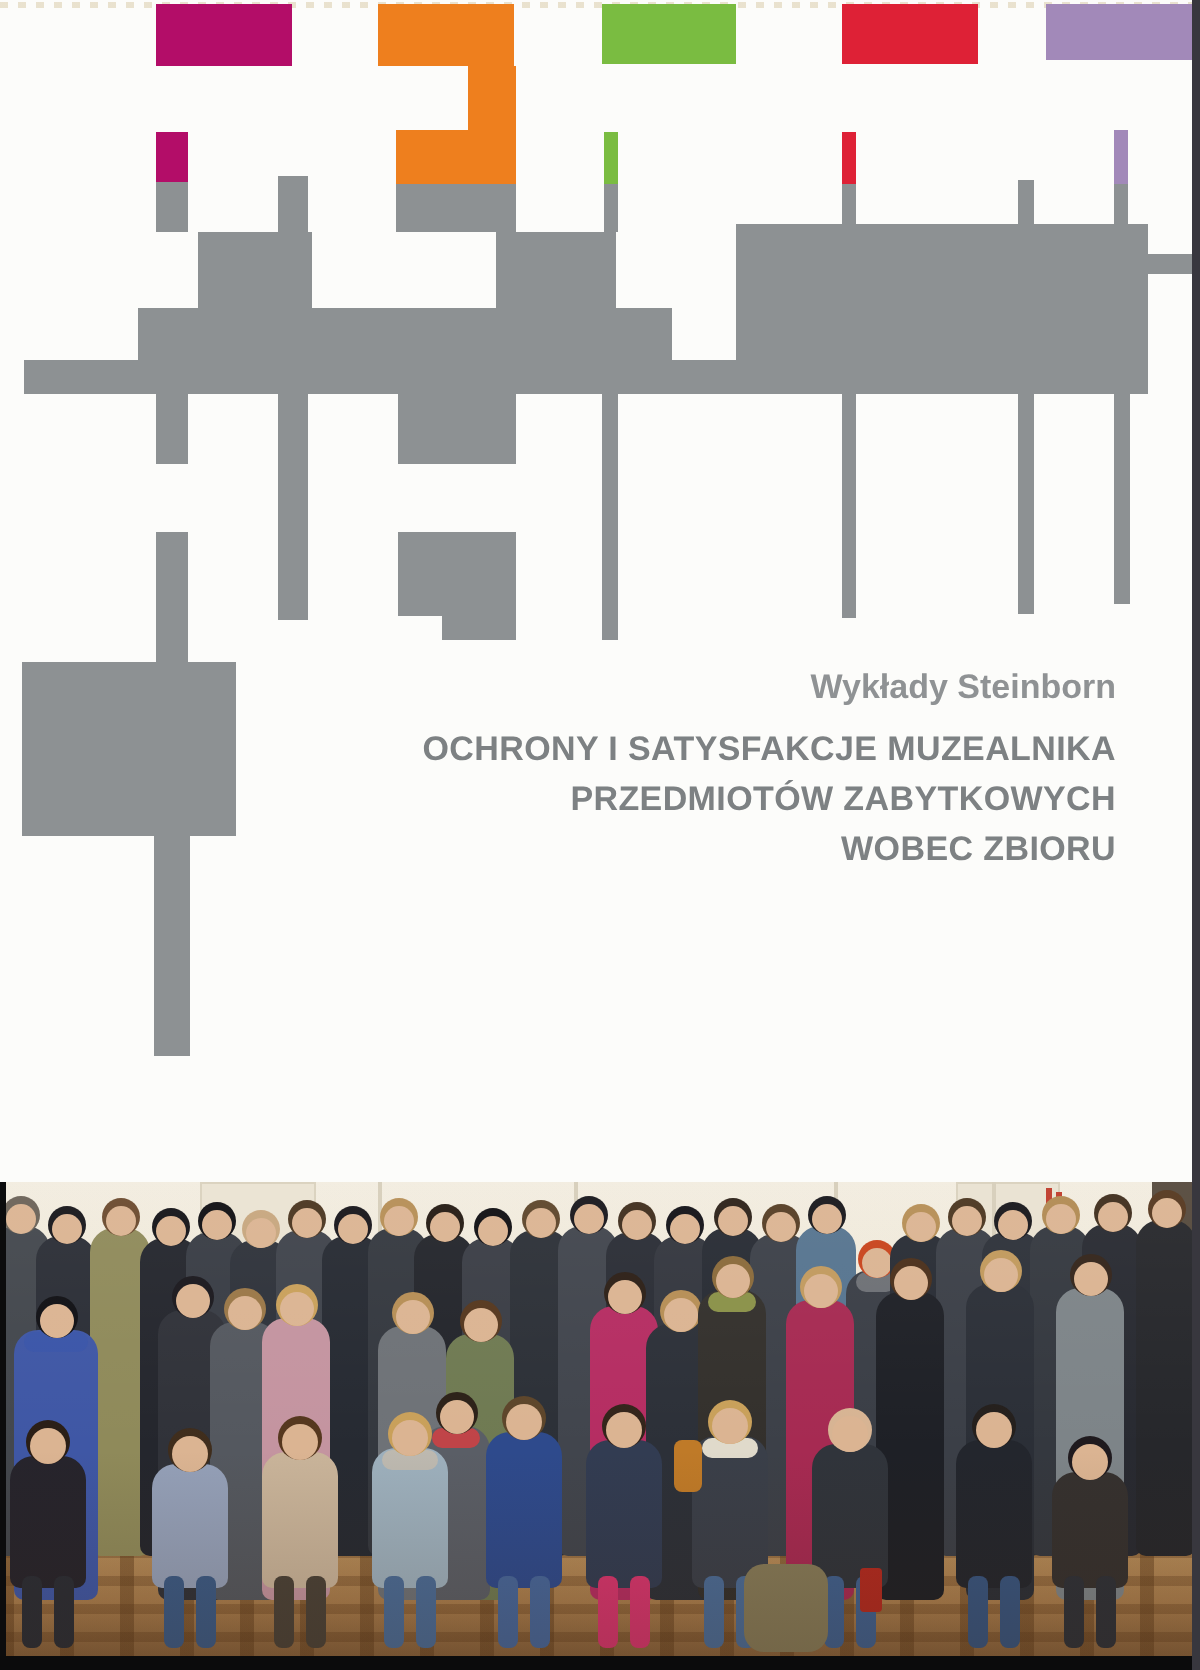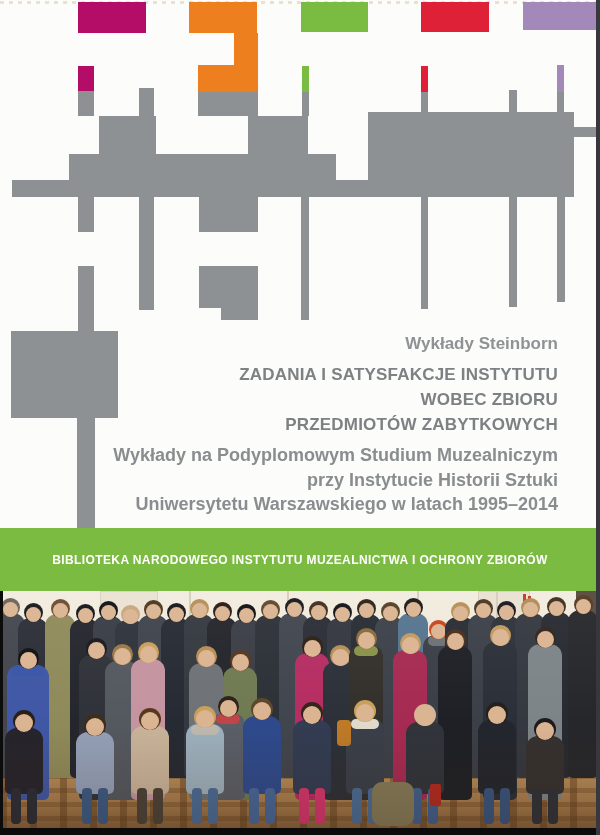--- a/index.html
+++ b/index.html
@@ -87,34 +87,26 @@
       <div class="abs" style="left: 221px; top: 308px; width: 37px; height: 12px; background: rgb(141, 145, 147);"></div>
       <div class="abs" style="left: 301px; top: 197px; width: 8px; height: 123px; background: rgb(141, 145, 147);"></div>
       <div class="abs" style="left: 421px; top: 197px; width: 7px; height: 112px; background: rgb(141, 145, 147);"></div>
       <div class="abs" style="left: 509px; top: 197px; width: 8px; height: 110px; background: rgb(141, 145, 147);"></div>
       <div class="abs" style="left: 557px; top: 197px; width: 8px; height: 105px; background: rgb(141, 145, 147);"></div>
     </div>
 
   <div class="textcol author">Wykłady Steinborn</div>
 
   <div class="textcol title">
-    <div>ZADANIA I SATYSFAKCJE INSTYTUTU</div>
+    <div>OCHRONY I SATYSFAKCJE MUZEALNIKA</div>
+    <div>PRZEDMIOTÓW ZABYTKOWYCH</div>
     <div>WOBEC ZBIORU</div>
-    <div>PRZEDMIOTÓW ZABYTKOWYCH</div>
   </div>
 
-  <div class="textcol subtitle">
-    <div>Wykłady na Podyplomowym Studium Muzealniczym</div>
-    <div>przy Instytucie Historii Sztuki</div>
-    <div>Uniwersytetu Warszawskiego w latach 1995–2014</div>
-  </div>
-
-  <div class="banner">
-    <span>BIBLIOTEKA NARODOWEGO INSTYTUTU MUZEALNICTWA I OCHRONY ZBIORÓW</span>
-  </div>
+
 
   <div class="photo">
     <div id="wall-features">
         <div class="abs" style="left: 100px; top: 0px; width: 58px; height: 62px; background: rgb(234, 227, 210); border: 1px solid rgb(217, 209, 189); box-sizing: border-box;"></div>
         <div class="abs" style="left: 478px; top: 0px; width: 52px; height: 56px; background: rgb(233, 226, 209); border: 1px solid rgb(217, 209, 189); box-sizing: border-box;"></div>
         <div class="abs" style="left: 189px; top: 0px; width: 2px; height: 58px; background: rgb(214, 206, 186);"></div>
         <div class="abs" style="left: 287px; top: 0px; width: 2px; height: 52px; background: rgb(214, 206, 186);"></div>
         <div class="abs" style="left: 417px; top: 0px; width: 2px; height: 50px; background: rgb(214, 206, 186);"></div>
         <div class="abs" style="left: 496px; top: 0px; width: 2px; height: 48px; background: rgb(214, 206, 186);"></div>
         <div class="abs" style="left: 576px; top: 0px; width: 22px; height: 130px; background: rgb(85, 73, 60);"></div>

